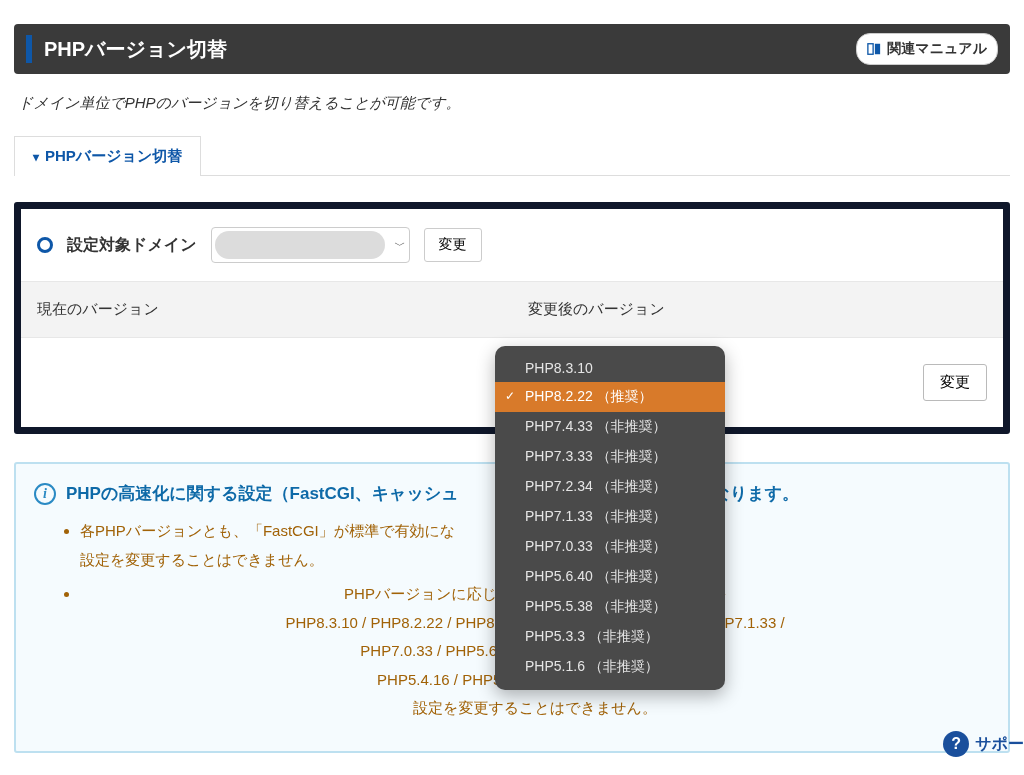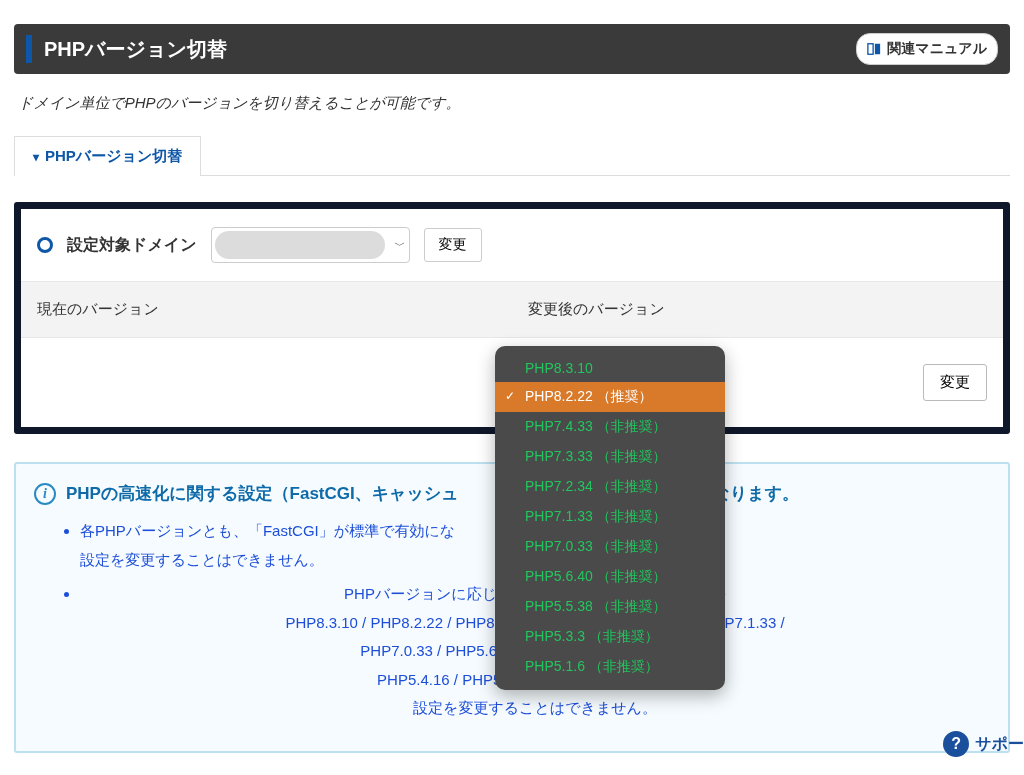--- a/index.html
+++ b/index.html
@@ -24,24 +24,24 @@
     .domain-chev { font-size: 11px; color: #555; margin-left:6px; cursor:pointer; }
     .change-btn { border: 1px solid #ccc; background: #fff; padding: 7px 14px; font-size: 14px; cursor: pointer; border-radius: 3px; }
     .ver-header-row { display: flex; background: #f3f3f3; border-top:1px solid #e7e7e7; }
     .ver-header-row > div { flex: 1; padding: 18px 16px; font-size: 15px; }
     .ver-data-row { display: flex; border-top:1px solid #e7e7e7; }
     .ver-data-row > div { flex: 1; padding: 26px 16px; display:flex; align-items:center; gap:12px; font-size: 15px; }
     .info-box { border: 2px solid #bde0f0; background: #f5fbfe; padding: 18px 18px 22px 18px; margin-top: 28px; border-radius: 3px; }
     .info-title-row { display:flex; align-items:center; gap:10px; margin-bottom:12px; }
     .info-icon-wrap { width:22px; height:22px; border:2px solid #2a8ac4; border-radius:50%; display:flex; align-items:center; justify-content:center; color:#2a8ac4; font-family: Georgia, serif; font-style: italic; font-weight:700; font-size:14px; }
     .info-title { color: #0e6aa8; font-size: 17px; font-weight: 700; }
-    .info-list { list-style: disc; padding-left: 46px; font-size: 15px; line-height: 1.9; color:#1d4ed8; }
+    .info-list { list-style: disc; padding-left: 46px; font-size: 15px; line-height: 1.9; color:#a16207; }
     .info-list li { margin-bottom: 6px; }
     .dropdown { position: absolute; left: 495px; top: 346px; width: 230px; background: #4a4a4a; border-radius: 10px; padding: 8px 0; box-shadow: 0 6px 18px rgba(0,0,0,0.3); z-index: 50; }
-    .dd-item { color: #22c55e; font-size: 14px; padding: 6px 14px 6px 30px; position: relative; cursor: pointer; white-space: nowrap; }
+    .dd-item { color: #e5e5e5; font-size: 14px; padding: 6px 14px 6px 30px; position: relative; cursor: pointer; white-space: nowrap; }
     .dd-item.selected { background: #d87a2a; color: #fff; }
     .dd-item .check { position: absolute; left: 10px; top: 7px; font-size: 12px; }
     .support-fab { position: absolute; right: 0; bottom: 18px; display:flex; align-items:center; gap:6px; font-size:16px; font-weight:700; color:#1a4f9c; }
     .support-fab .qmark { width:26px; height:26px; border-radius:50%; background:#1a4f9c; color:#fff; display:flex; align-items:center; justify-content:center; font-size:16px; }
     .change-btn2 { border:1px solid #bababa; background:#fff; padding:8px 16px; font-size:15px; border-radius:3px; cursor:pointer; }
   </style>
 </head>
 <body>
 
 <div class="page">

